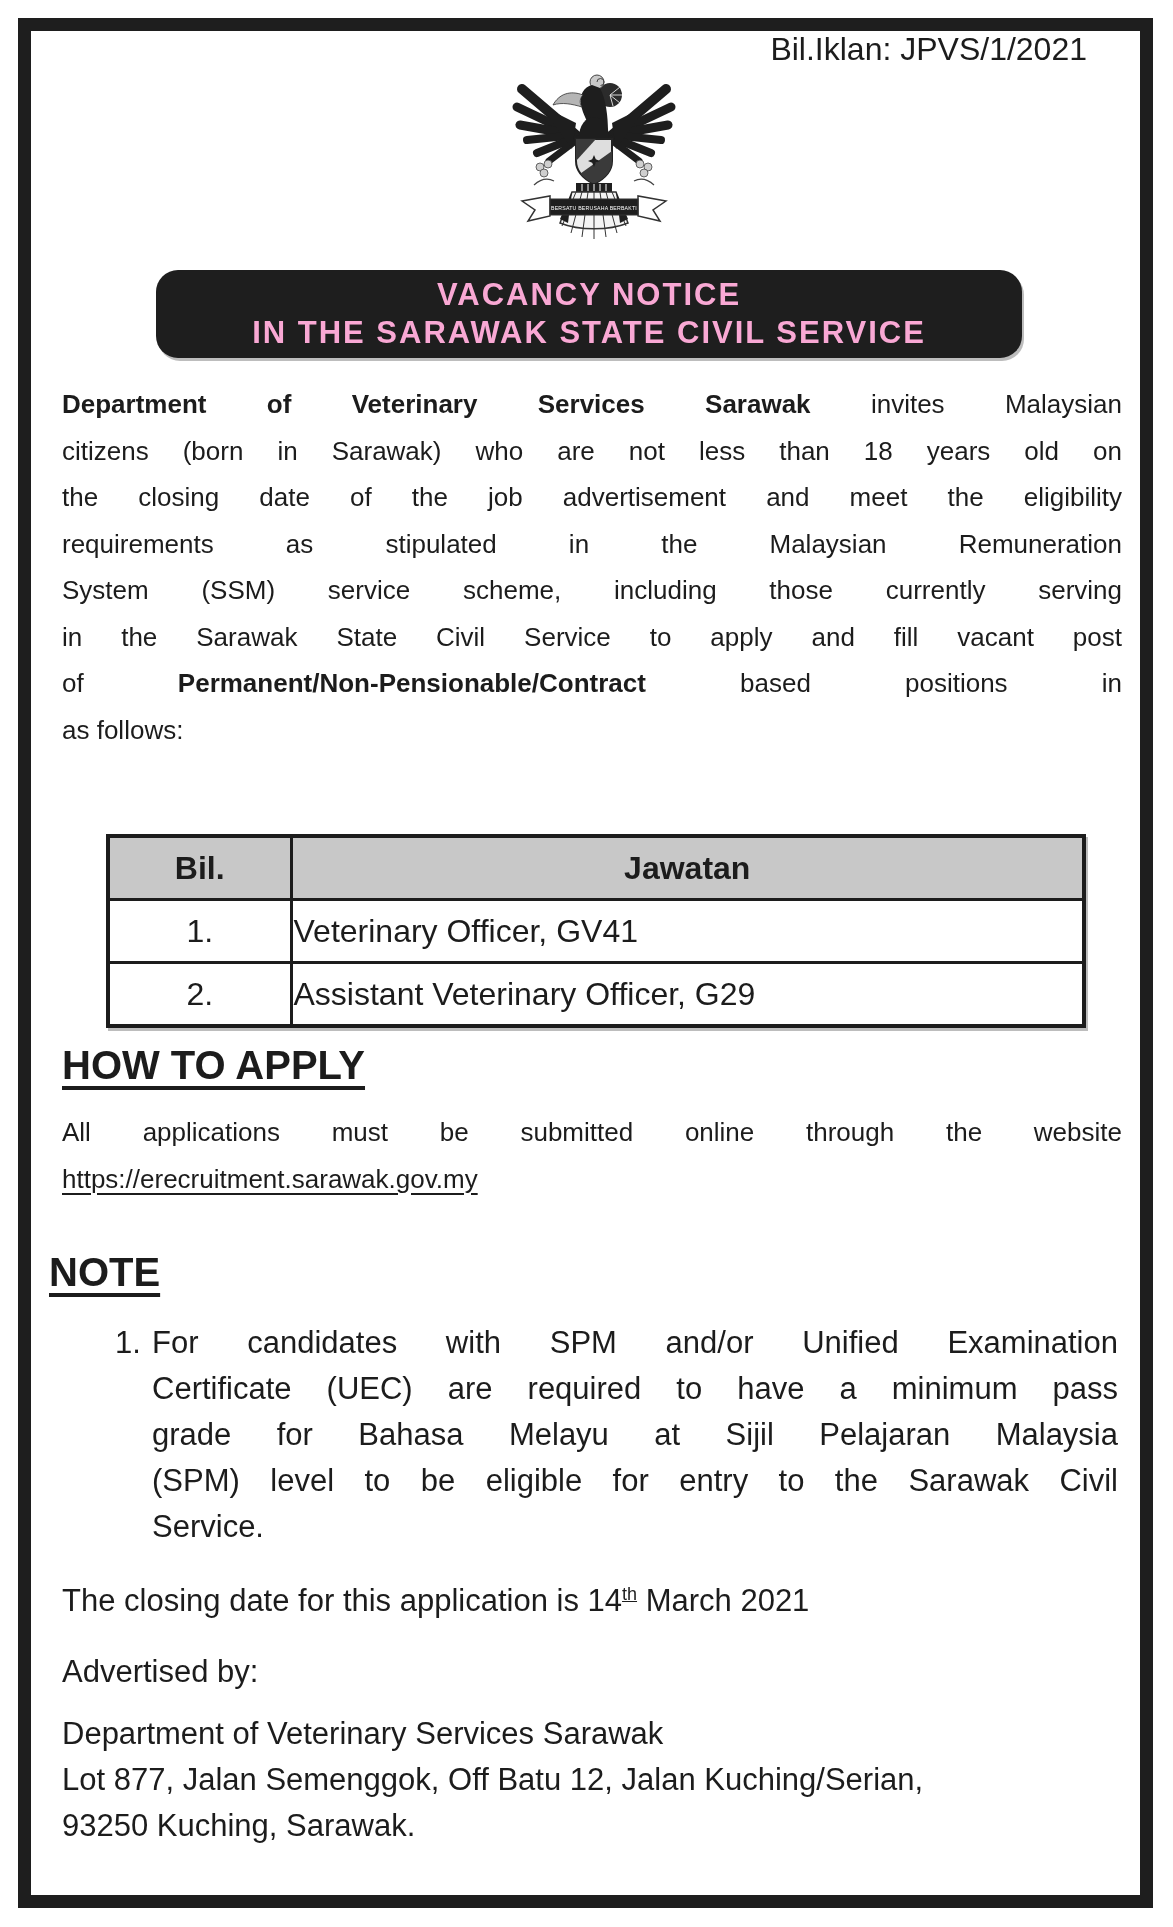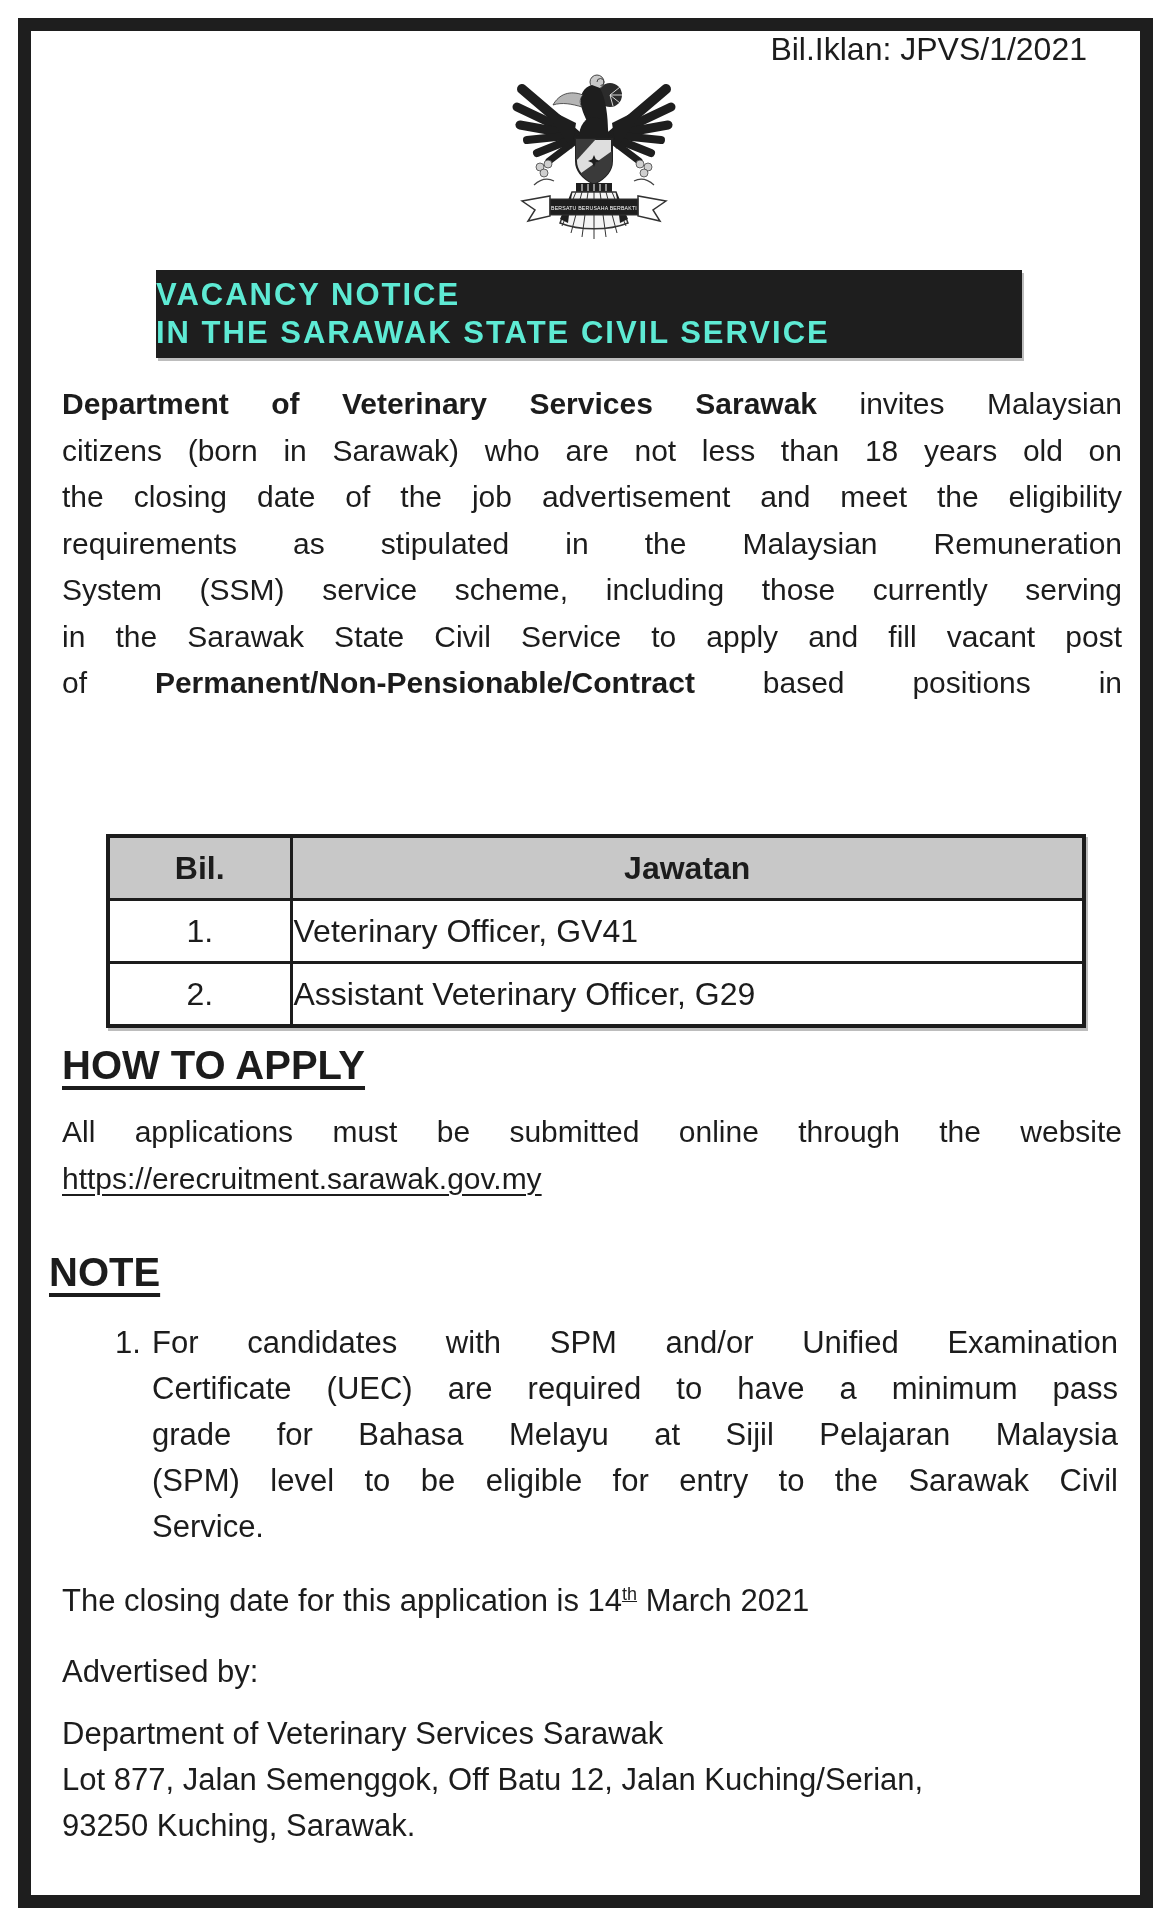--- a/index.html
+++ b/index.html
@@ -14,26 +14,26 @@
   }
   .content{position:relative;width:100%;height:100%;}
   .abs{position:absolute;}
   
   .ad-number{top:2px;right:53px;font-size:32px;line-height:32px;}
   
   .emblem-box{left:479px;top:42px;width:168px;height:172px;}
   
   .banner{
     left:125px;top:239px;width:866px;height:88px;background:#1e1e1e;
-    display:flex;flex-direction:column;align-items:flex-start;justify-content:center;
-    color:#5eead4;font-weight:bold;font-size:31px;line-height:38px;
-    letter-spacing:2px;text-align:center;box-shadow:2px 3px 0 #bdbdbd;
-  }
-  
-  .para{font-size:30px;line-height:46.5px;}
+    display:flex;flex-direction:column;align-items:center;justify-content:center;
+    color:#f9a8d4;font-weight:bold;font-size:31px;line-height:38px;
+    letter-spacing:2px;text-align:center;box-shadow:2px 3px 0 #bdbdbd;border-radius:22px;
+  }
+  
+  .para{font-size:26px;line-height:46.5px;}
   .intro{left:31px;top:350px;width:1060px;}
   .jline{white-space:nowrap;}
   .just{text-align:justify;text-align-last:justify;white-space:normal;}
   .b{font-weight:bold;}
   .u{text-decoration:underline;text-decoration-thickness:2px;text-underline-offset:5px;}
   sup{font-size:58%;vertical-align:super;line-height:0;text-decoration:underline;}
   
   .vtable-wrap{left:75px;top:803px;width:1000px;}
   table.vtable{
     width:980px;border-collapse:collapse;table-layout:fixed;
@@ -157,20 +157,21 @@
     </div>
 
     <div class="abs para intro">
         <div class="jline just"><span class="b">Department of Veterinary Services Sarawak</span><span> invites Malaysian</span></div>
         <div class="jline just"><span>citizens (born in Sarawak) who are not less than 18 years old on</span></div>
         <div class="jline just"><span>the closing date of the job advertisement and meet the eligibility</span></div>
         <div class="jline just"><span>requirements as stipulated in the Malaysian Remuneration</span></div>
         <div class="jline just"><span>System (SSM) service scheme, including those currently serving</span></div>
         <div class="jline just"><span>in the Sarawak State Civil Service to apply and fill vacant post</span></div>
         <div class="jline just"><span>of </span><span class="b">Permanent/Non-Pensionable/Contract</span><span> based positions in</span></div>
+        <div class="jline"><span>as follows:</span></div>
       </div>
 
     <div class="abs vtable-wrap">
       <table class="vtable">
         <colgroup>
             <col class="col-bil">
             <col>
           </colgroup>
         <tbody>
             <tr>

